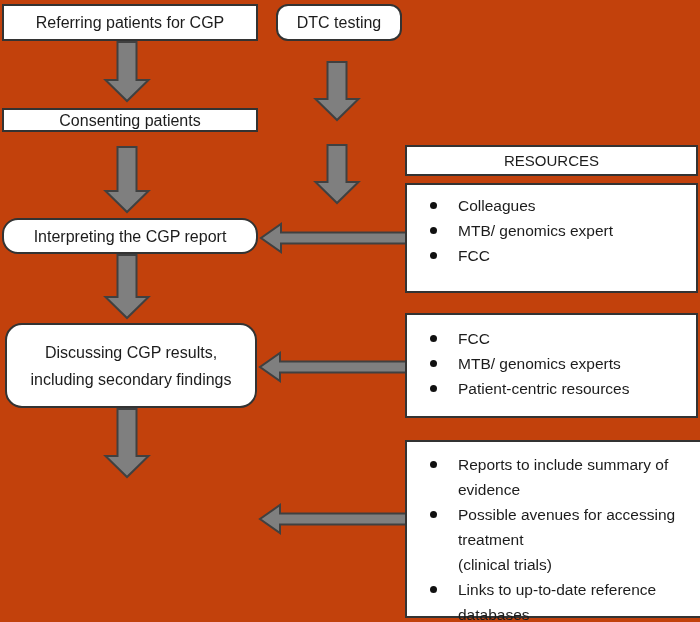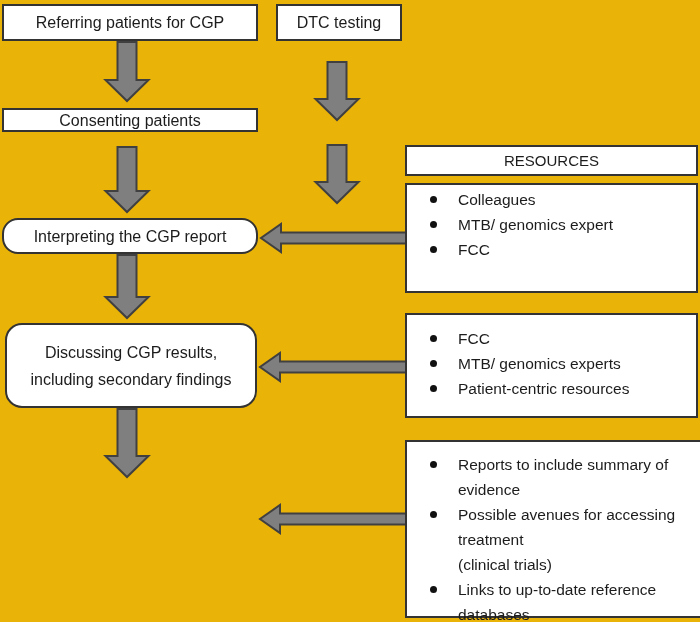--- a/index.html
+++ b/index.html
@@ -1,20 +1,20 @@
 <!DOCTYPE html>
 <html><head>
 <meta charset="utf-8">
 <style>
   html, body { margin: 0; padding: 0; background: #ffffff; }
   .canvas {
     position: relative;
     width: 700px;
     height: 622px;
-    background: #eab308;
+    background: #c2410c;
     font-family: "Liberation Sans", sans-serif;
     color: #1c1c1c;
     overflow: hidden;
   }
   .arrow-layer {
     position: absolute;
     left: 0; top: 0;
     width: 700px; height: 622px;
   }
   .box {
@@ -27,21 +27,21 @@
     align-items: center;
     justify-content: center;
     text-align: center;
     font-size: 16px;
     line-height: 27px;
   }
   .bullets-box {
     align-items: stretch;
     justify-content: flex-start;
     text-align: left;
-    padding: 2px 8px 0 14px;
+    padding: 8px 8px 0 14px;
   }
   ul.bullets {
     margin: 0;
     padding: 0;
     list-style: none;
   }
   ul.bullets li {
     position: relative;
     padding-left: 37px;
     font-size: 15.5px;
@@ -79,21 +79,21 @@
 
     <polygon points="407,232.5 281,232.5 281,224 261,238 281,252 281,243.5 407,243.5"></polygon>
     <polygon points="407,361.5 280,361.5 280,353 260,367 280,381 280,372.5 407,372.5"></polygon>
     <polygon points="407,513.5 280,513.5 280,505 260,519 280,533 280,524.5 407,524.5"></polygon>
   </svg>
 
   <div class="box" style="left:2px; top:4px; width:256px; height:37px;">
     <span>Referring patients for CGP</span>
   </div>
 
-  <div class="box" style="left:276px; top:4px; width:126px; height:37px;">
+  <div class="box" style="left:276px; top:4px; width:126px; height:37px;border-radius:12px;">
     <span>DTC testing</span>
   </div>
 
   <div class="box" style="left:2px; top:108px; width:256px; height:24px;">
     <span>Consenting patients</span>
   </div>
 
   <div class="box" style="left:2px; top:218px; width:256px; height:36px;border-radius:16px;">
     <span>Interpreting the CGP report</span>
   </div>

